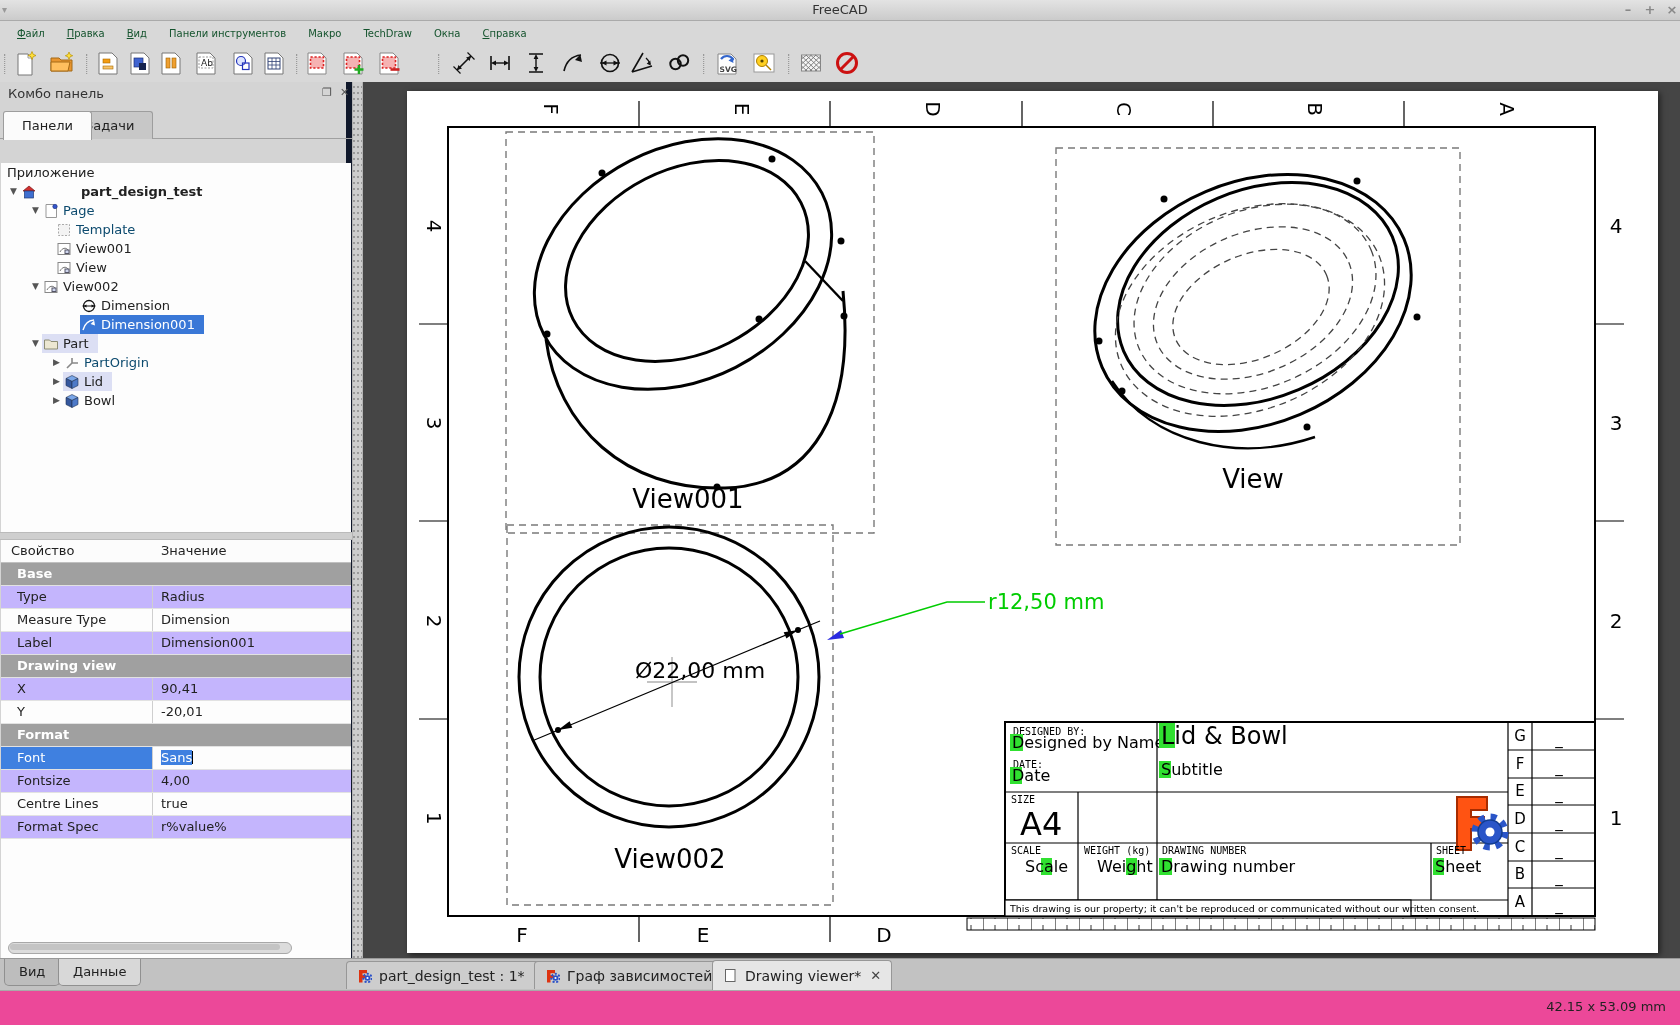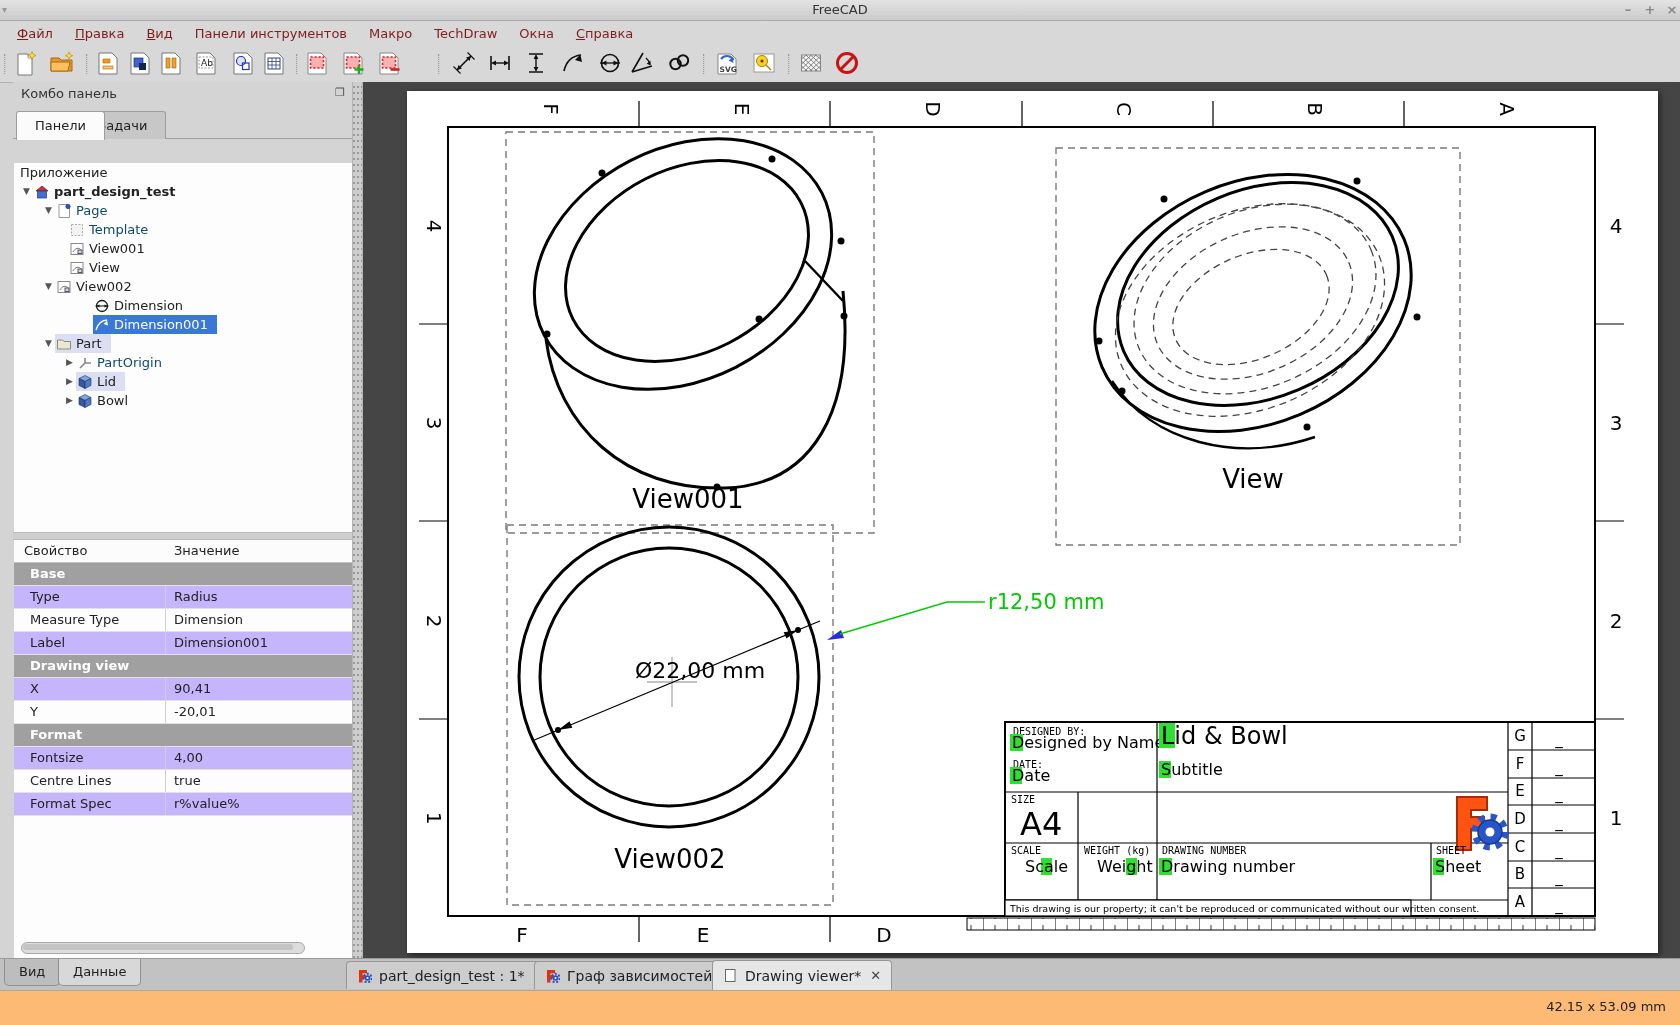--- a/index.html
+++ b/index.html
@@ -6,48 +6,48 @@
     font-family:"DejaVu Sans",sans-serif;background:#d4d4d4;position:relative;}
   .abs{position:absolute;}
   
   .titlebar{left:0;top:0;width:1680px;height:20px;
     background:linear-gradient(#e3e3e3,#cbcbcb);border-bottom:1px solid #aaa;}
   .titlebar .title{width:100%;text-align:center;font-size:13px;color:#333;line-height:20px;}
   .winbtn{top:2px;width:18px;height:16px;text-align:center;color:#888;font-size:13px;font-weight:bold;line-height:16px;}
   .winmenu{left:2px;top:4px;color:#999;font-size:10px;}
   
   .menubar{left:0;top:21px;width:1680px;height:24px;background:#d8d8d8;display:flex;align-items:center;padding-left:6px;box-sizing:border-box;}
-  .menu-item{display:inline-block;padding:2px 11px;font-size:13px;color:#7f1d1d;}
+  .menu-item{display:inline-block;padding:2px 11px;font-size:10px;color:#14532d;}
   .menu-item.u::first-letter{text-decoration:underline;}
   
   .toolbar{left:0;top:45px;width:1680px;height:37px;background:#d8d8d8;border-bottom:1px solid #b2b2b2;}
   .tbtn{position:absolute;top:4px;width:28px;height:28px;display:flex;align-items:center;justify-content:center;border-radius:3px;}
   .tsep{position:absolute;top:9px;height:20px;width:0;border-left:1px dotted #9a9a9a;border-right:1px dotted #c9c9c9;}
   
-  .panel{left:13px;top:82px;width:352px;height:876px;background:#d4d4d4;border-right:4px solid #0f172a;box-sizing:border-box;text-decoration:underline;}
+  .panel{left:0;top:82px;width:352px;height:876px;background:#d4d4d4;border-right:6px solid #0f172a;box-sizing:border-box;text-decoration:underline;}
   .panel-head{left:0;top:0;width:352px;height:24px;font-size:13px;color:#333;}
   .panel-head .t{position:absolute;left:8px;top:4px;}
   .phicon{position:absolute;top:4px;font-size:11px;color:#555;}
   .ptabs{left:0;top:24px;width:352px;height:33px;border-bottom:1px solid #a0a0a0;box-sizing:border-box;}
   .ptab{position:absolute;top:5px;height:27px;line-height:27px;padding:0 18px;font-size:13px;color:#222;
     border:1px solid #9d9d9d;border-bottom:none;border-radius:3px 3px 0 0;background:#c7c7c7;}
   .ptab.active{background:#fbfbfb;height:28px;z-index:2;}
   .treehead{left:1px;top:58px;width:350px;height:23px;background:#fff;border-bottom:1px solid #c8c8c8;font-size:13px;color:#222;}
   .treehead .t{position:absolute;left:8px;top:3px;}
   .treehead .div{position:absolute;left:197px;top:0;height:23px;border-left:1px solid #d8d8d8;}
   .treebody{left:1px;top:81px;width:350px;height:369px;background:#fdfdfd;overflow:hidden;font-size:13px;color:#222;}
   .trow{position:relative;height:19px;line-height:19px;white-space:nowrap;display:flex;align-items:center;}
   .arr{display:inline-block;width:13px;font-size:9px;color:#555;text-align:center;flex:none;}
   .ricon{display:inline-block;width:16px;height:16px;flex:none;margin-right:4px;position:relative;top:0px;}
   .tlabel{padding:0 4px 0 0;}
   .wrap{display:inline-flex;align-items:center;padding:0 5px 0 1px;height:19px;}
   .wrap.sel{background:#3a78d7;color:#fff;}
   .wrap.hl{background:#dcdff4;}
   .muted{color:#0c4a6e;}
-  .bold{font-weight:bold;}
+  .bold{font-weight:bold;margin-left:40px;}
   .hsplit{left:0;top:450px;width:352px;height:8px;background:#cfcfcf;border-top:1px solid #bbb;border-bottom:1px solid #bbb;box-sizing:border-box;}
   
   .props{left:1px;top:458px;width:350px;height:418px;background:#fdfdfd;font-size:13px;color:#222;}
   .phead{height:22px;line-height:22px;background:#fcfcfc;border-bottom:1px solid #c0c0c0;position:relative;}
   .phead .c1{position:absolute;left:10px;}
   .phead .c2{position:absolute;left:160px;}
   .prow{height:22px;line-height:22px;position:relative;border-bottom:1px solid #e2e2e2;}
   .prow .c1{position:absolute;left:0;top:0;width:152px;height:22px;padding-left:16px;box-sizing:border-box;border-right:1px solid #cfcfcf;}
   .prow .c2{position:absolute;left:152px;top:0;right:0;height:22px;padding-left:8px;}
   .prow.g{background:#a0a0a0;color:#fff;font-weight:bold;padding-left:16px;}
@@ -65,21 +65,21 @@
   
   .tabbar{left:0;top:958px;width:1680px;height:32px;background:#c2c2c2;border-top:1px solid #999;box-sizing:border-box;}
   .side-tab{position:absolute;top:0;height:26px;line-height:25px;font-size:13px;color:#222;padding:0 14px;
     border:1px solid #909090;border-top:none;border-radius:0 0 5px 5px;background:#bdbdbd;}
   .side-tab.active{background:#d8d8d8;}
   .mdi-tab{position:absolute;top:2px;height:28px;display:flex;align-items:center;gap:7px;font-size:14px;color:#222;padding:0 10px;
     border:1px solid #979797;border-bottom:none;border-radius:4px 4px 0 0;background:#cdcdcd;box-sizing:border-box;}
   .mdi-tab.active{background:#e6e6e6;height:30px;top:1px;z-index:2;}
   .tclose{font-size:13px;font-weight:bold;color:#444;padding-left:2px;}
   
-  .statusbar{left:0;top:990px;width:1680px;height:35px;background:#fdba74;border-top:1px solid #a9a9a9;box-sizing:border-box;}
+  .statusbar{left:0;top:990px;width:1680px;height:35px;background:#ec4899;border-top:1px solid #a9a9a9;box-sizing:border-box;}
   .status-dim{position:absolute;right:14px;top:8px;font-size:13px;color:#222;}
   svg text{font-family:"DejaVu Sans",sans-serif;}
   svg text.mono{font-family:"DejaVu Sans Mono",monospace;}
 </style>
 </head>
 <body>
 
 <div class="abs titlebar">
   <span class="abs winmenu">▾</span>
   <div class="title">FreeCAD</div>
@@ -422,20 +422,24 @@
     <div class="prow g"><span>Drawing view</span></div>
     <div class="prow alt">
         <span class="c1">X</span>
         <span class="c2">90,41</span>
       </div>
     <div class="prow">
         <span class="c1">Y</span>
         <span class="c2">-20,01</span>
       </div>
     <div class="prow g"><span>Format</span></div>
+    <div class="prow fontrow">
+        <span class="c1">Font</span>
+        <span class="c2"><span class="seltext">Sans</span><span class="caret"></span></span>
+      </div>
     <div class="prow alt">
         <span class="c1">Fontsize</span>
         <span class="c2">4,00</span>
       </div>
     <div class="prow">
         <span class="c1">Centre Lines</span>
         <span class="c2">true</span>
       </div>
     <div class="prow alt">
         <span class="c1">Format Spec</span>

